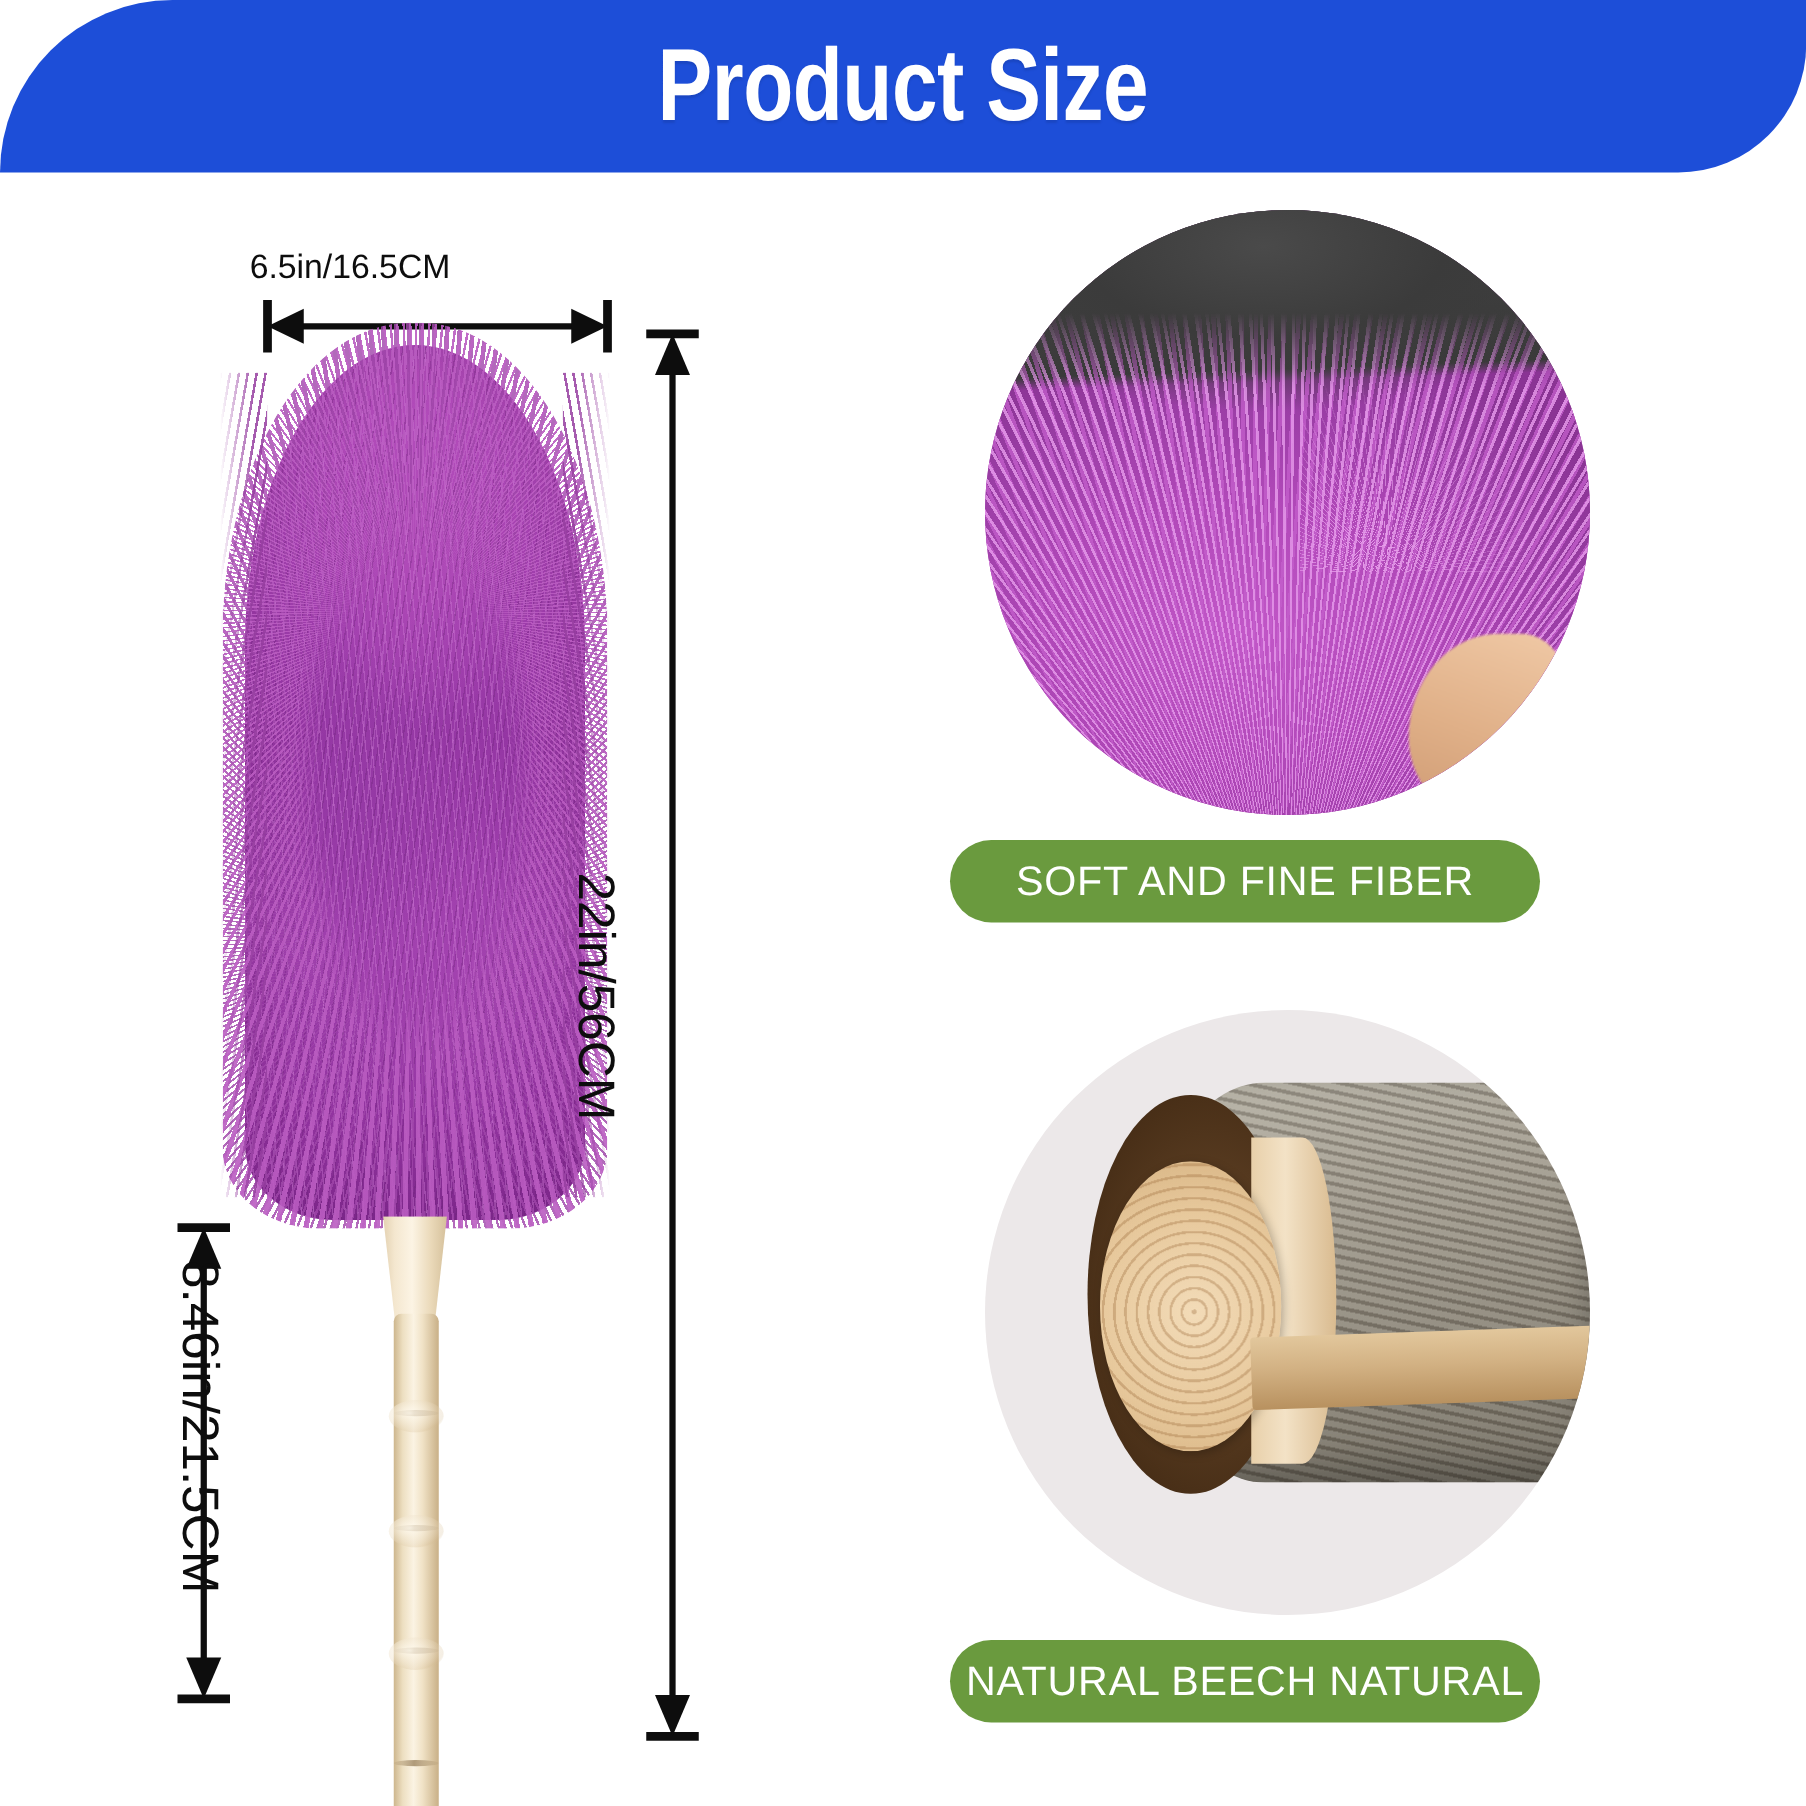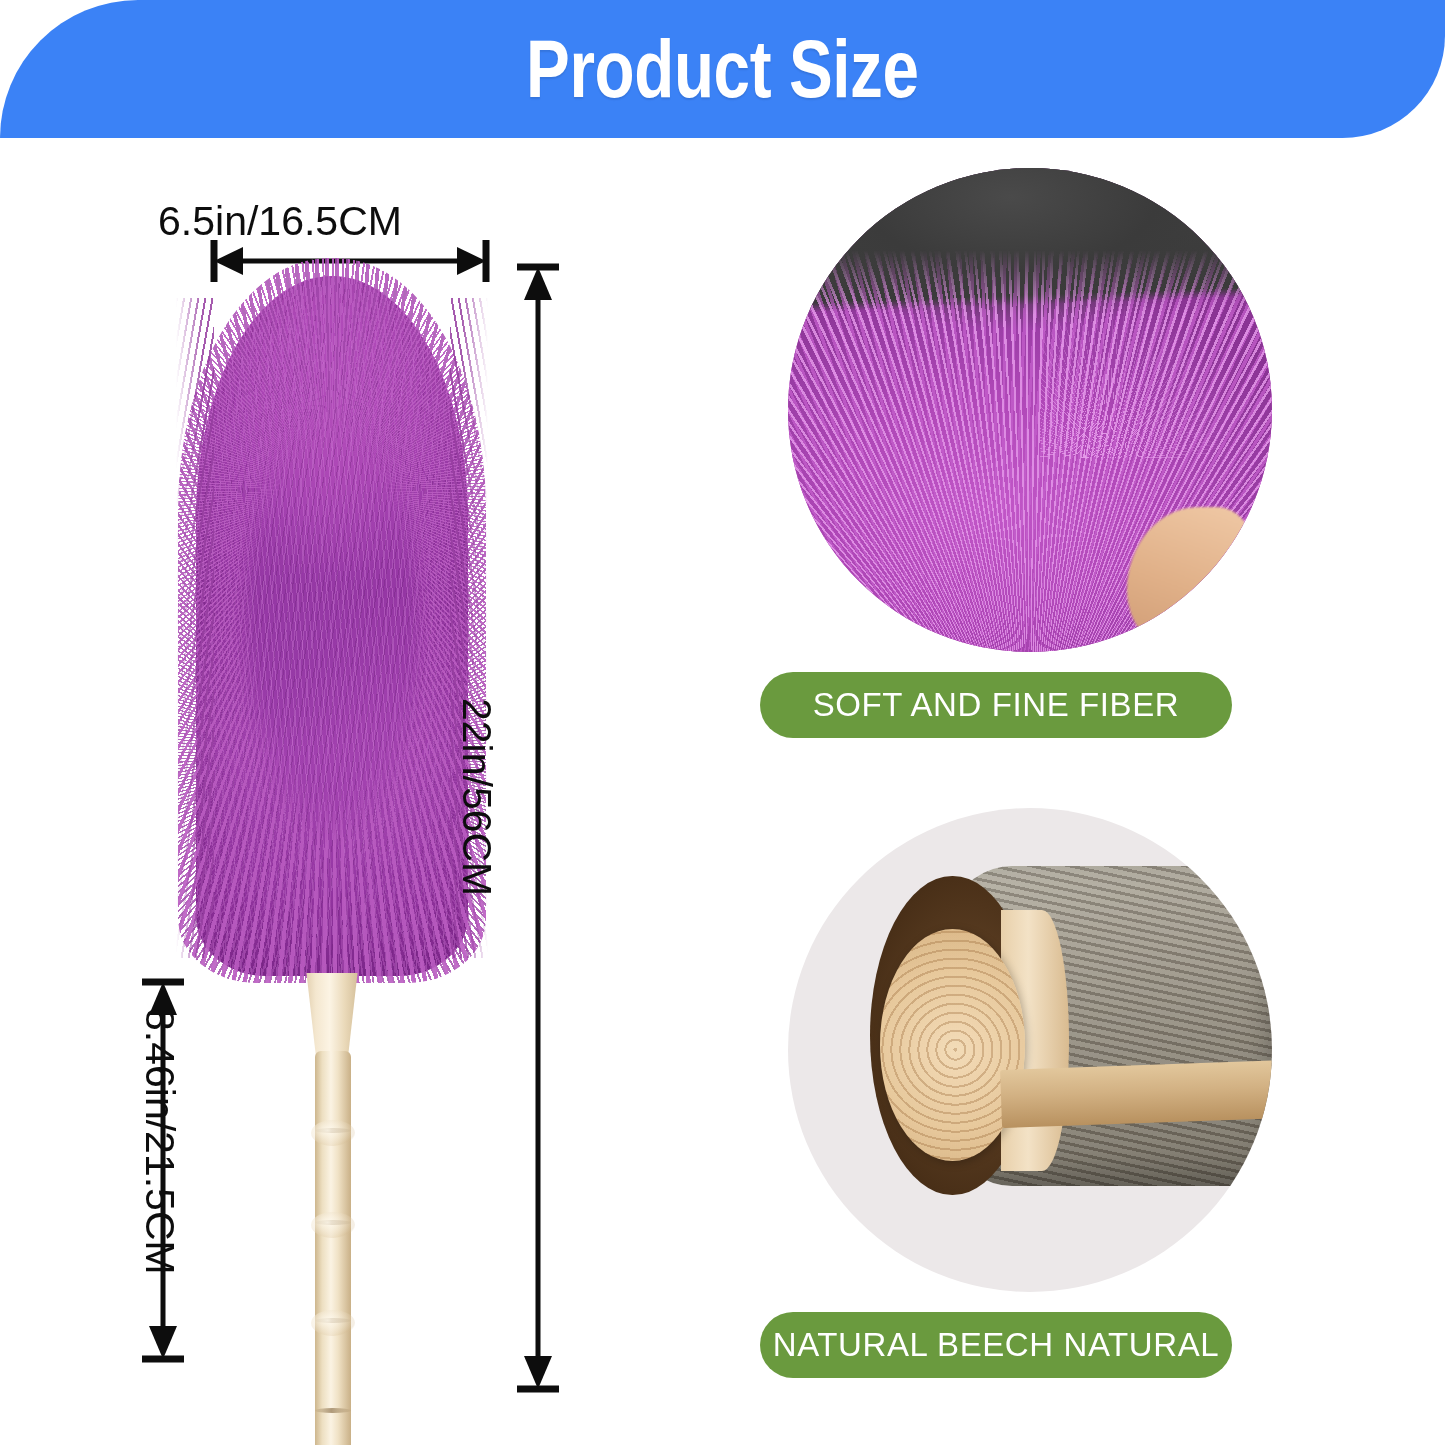--- a/index.html
+++ b/index.html
@@ -16,21 +16,21 @@
     -webkit-font-smoothing: antialiased;
   }
 
   
   .header-banner {
     position: absolute;
     left: 0;
     top: 0;
     width: 1445px;
     height: 138px;
-    background: #3b82f6;
+    background: #1d4ed8;
     border-radius: 140px 0 104px 0;
     display: flex;
     align-items: center;
     justify-content: center;
   }
   .header-title {
     color: #ffffff;
     font-size: 82px;
     font-weight: bold;
     letter-spacing: -0.5px;
@@ -169,21 +169,21 @@
     background: radial-gradient(ellipse at 38% 40%, rgba(255,250,238,0.85), rgba(214,190,150,0.25) 70%, rgba(0,0,0,0) 78%);
   }
 
   
   .dim-width-label {
     position: absolute;
     left: 40px;
     top: 60px;
     width: 480px;
     text-align: center;
-    font-size: 41px;
+    font-size: 27px;
     color: #0d0d0d;
     letter-spacing: 0px;
     white-space: nowrap;
   }
   .dim-width-arrow {
     position: absolute;
     left: 205px;
     top: 100px;
     width: 290px;
     height: 46px;

